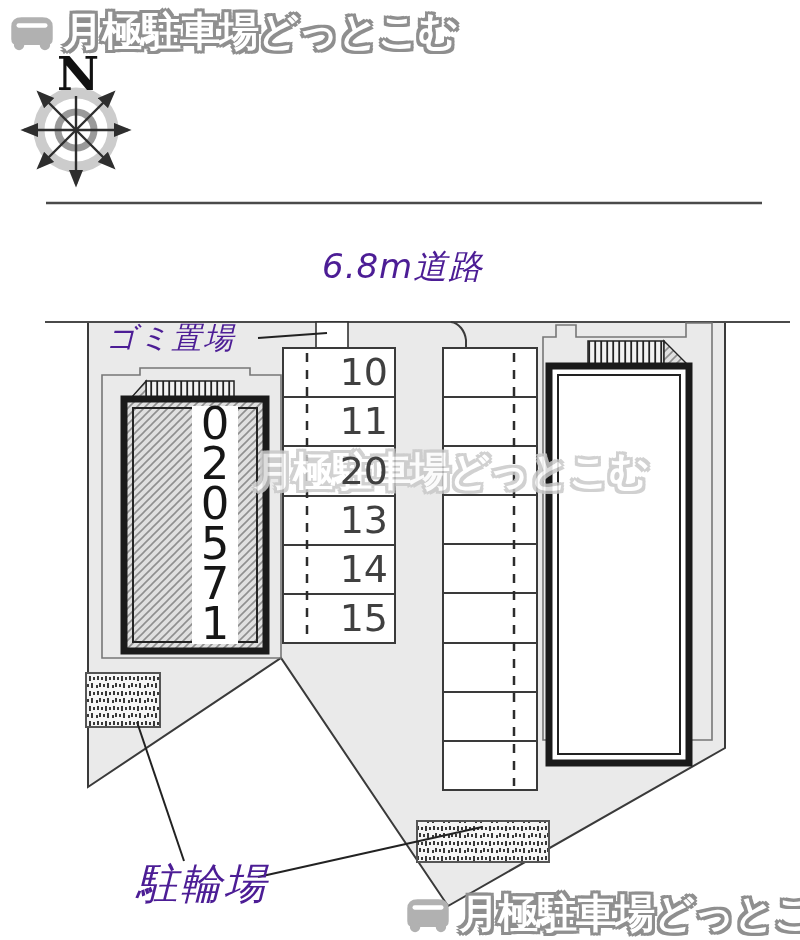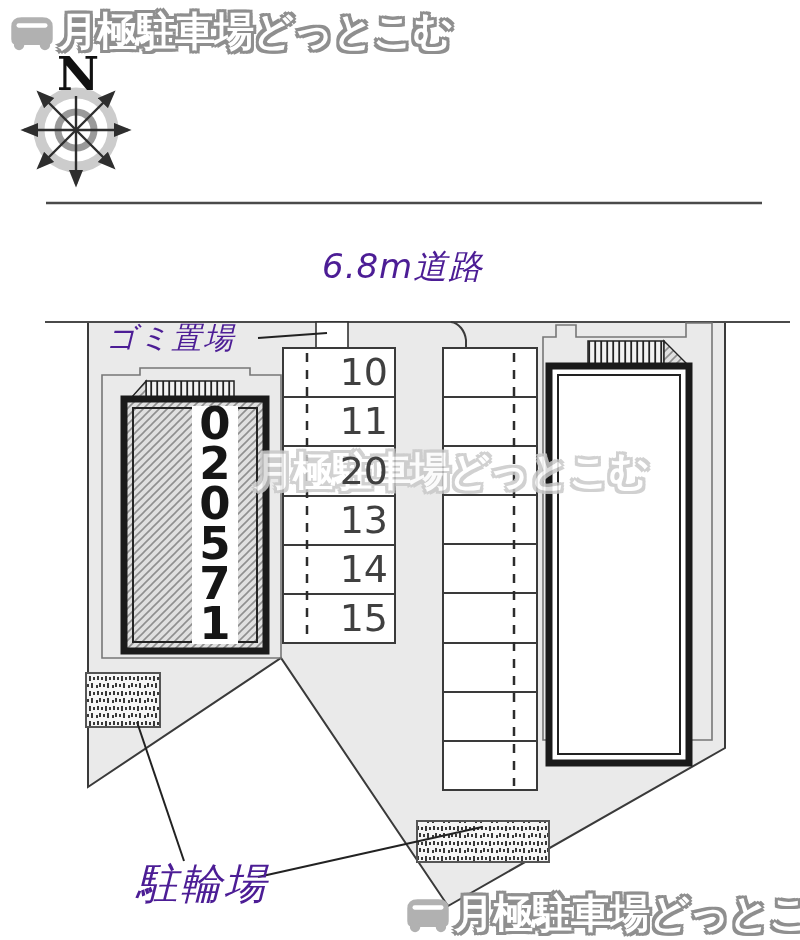--- a/index.html
+++ b/index.html
@@ -9,24 +9,24 @@
 
   .lbl{position:absolute;color:#4c1d95;white-space:nowrap;font-style:italic;}
   #road-label{left:322px;top:244px;font-size:34px;letter-spacing:1px;}
   #garbage-label{left:106px;top:318px;font-size:30px;letter-spacing:2px;}
   #bicycle-label{left:136px;top:856px;font-size:42px;letter-spacing:2px;}
 
   .snum{position:absolute;left:302px;width:86px;text-align:right;
         font-size:38px;line-height:46px;color:#404040;}
 
   .vnum{position:absolute;word-break:break-all;text-align:center;color:#161616;}
-  #bnum-left{left:193px;top:404px;width:44px;font-size:45px;line-height:40px;font-weight:bold;}
+  #bnum-left{left:193px;top:404px;width:44px;font-size:45px;line-height:40px;}
   #bnum-right{left:593px;top:398px;width:52px;font-size:58px;line-height:58px;}
 
-  .wm{position:absolute;display:flex;align-items:center;white-space:nowrap;}
+  .wm{position:absolute;display:flex;align-items:center;gap:5px;white-space:nowrap;}
   .wm-text{font-weight:bold;font-size:40px;letter-spacing:-1px;color:#ffffff;
     text-shadow:-3px -3px 0 #8f8f8f, -3px 0 0 #8f8f8f, -3px 3px 0 #8f8f8f,
                  0 -3px 0 #8f8f8f, 0 3px 0 #8f8f8f,
                  3px -3px 0 #8f8f8f, 3px 0 0 #8f8f8f, 3px 3px 0 #8f8f8f;}
   #wm-top{left:6px;top:4px;}
   #wm-bottom{left:402px;top:886px;}
   #wm-middle{left:254px;top:444px;opacity:.85;}
   #wm-middle .wm-text{
     text-shadow:-3px -3px 0 #c9c9c9, -3px 0 0 #c9c9c9, -3px 3px 0 #c9c9c9,
                  0 -3px 0 #c9c9c9, 0 3px 0 #c9c9c9,

